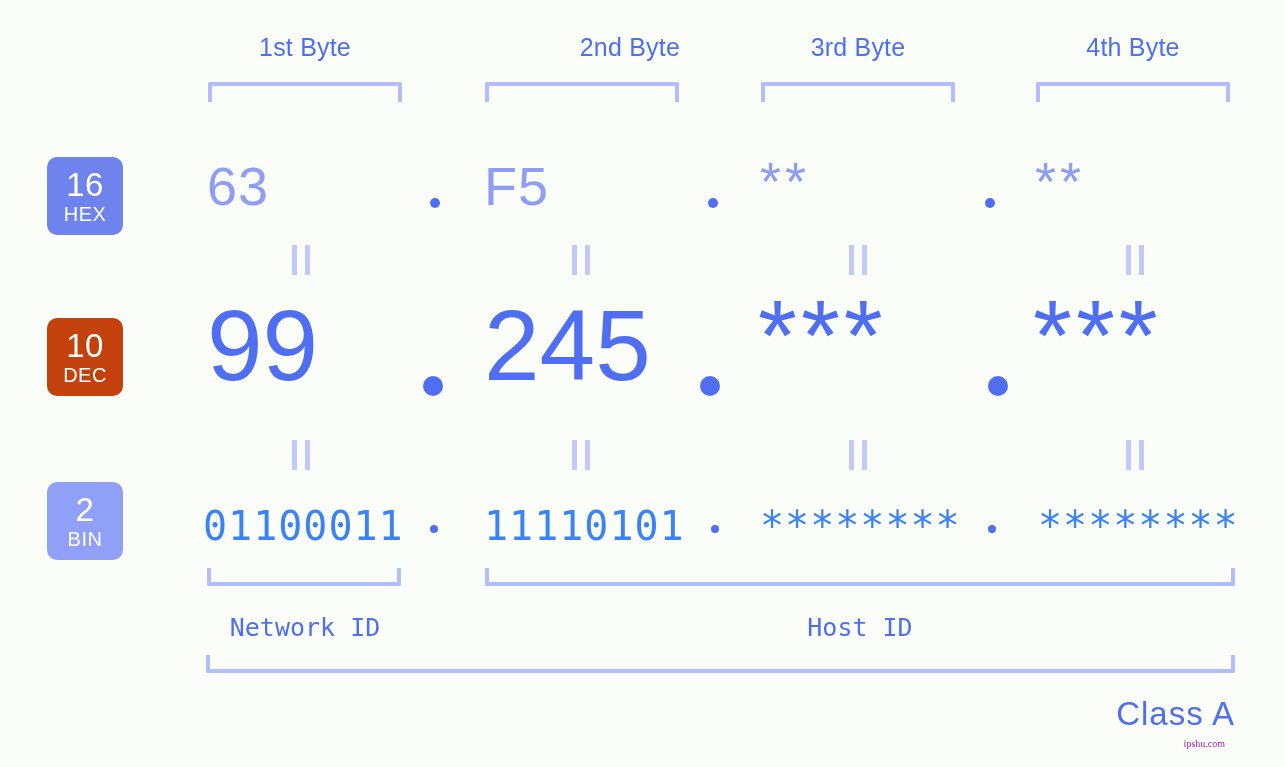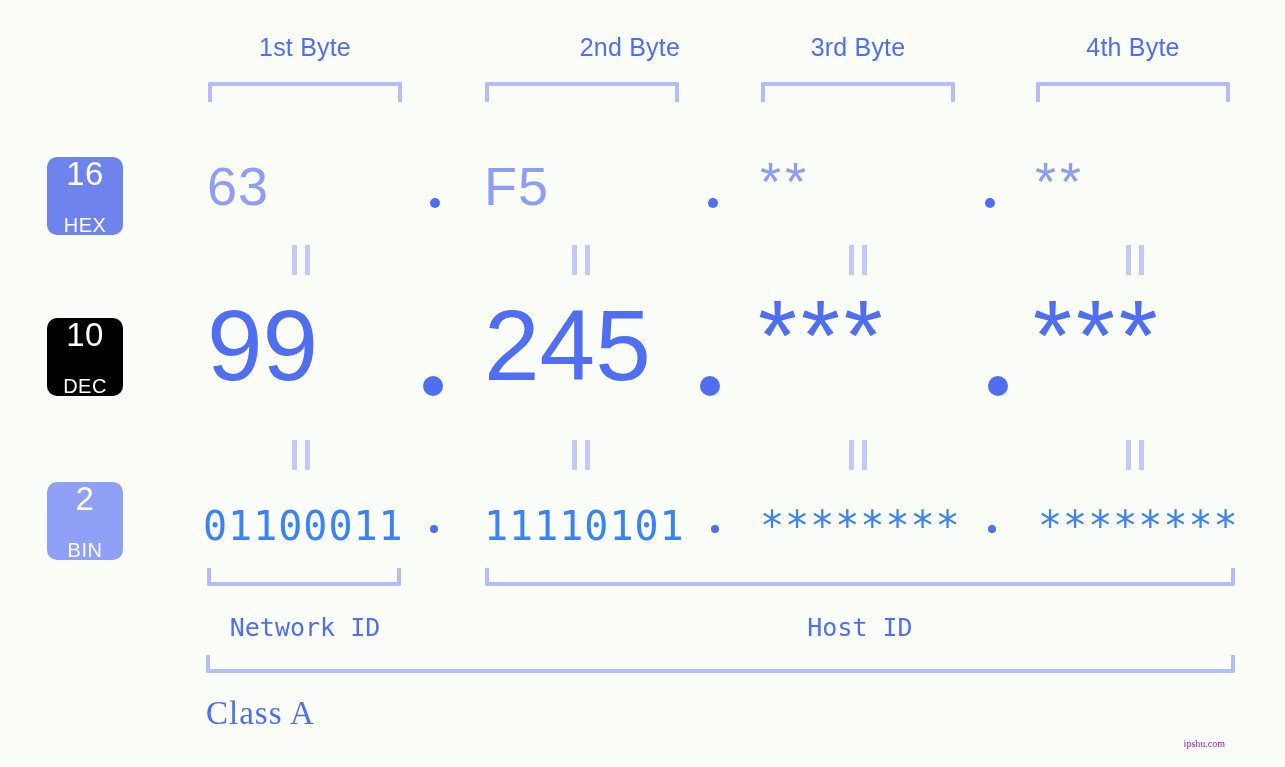--- a/index.html
+++ b/index.html
@@ -59,21 +59,21 @@
   .base-badge {
     position: absolute;
     left: 47px;
     width: 76px;
     height: 78px;
     border-radius: 10px;
     color: #ffffff;
     display: flex;
     flex-direction: column;
     align-items: center;
-    justify-content: space-between;
+    justify-content: center;
     font-family: "Liberation Sans", sans-serif;
     line-height: 1;
   }
   .base-badge .num {
     font-size: 33px;
     font-weight: 400;
     letter-spacing: 0.5px;
     margin-bottom: 3px;
   }
   .base-badge .nm {
@@ -139,22 +139,22 @@
     position: absolute;
     text-align: center;
     font-family: "DejaVu Sans Mono", monospace;
     font-size: 25px;
     color: #4f6ef2;
     white-space: nowrap;
     letter-spacing: 0px;
   }
   .classlabel {
     position: absolute;
-    text-align: left;
-    font-family: Liberation Serif, serif;
+    text-align: right;
+    font-family: Liberation Sans, sans-serif;
     font-size: 33px;
     color: #4f6ef2;
     white-space: nowrap;
     letter-spacing: 1px;
   }
 
   
   .watermark {
     position: absolute;
     right: 14px;
@@ -203,21 +203,21 @@
   </div>
   <div class="eqsep" style="left:849px;top:245px;">
     <i></i>
       <i></i>
   </div>
   <div class="eqsep" style="left:1126px;top:245px;">
     <i></i>
       <i></i>
   </div>
 
-  <div class="base-badge" style="top:318px;background:#000000;">
+  <div class="base-badge" style="top:318px;background:#c2410c;">
     <span class="num">10</span>
     <span class="nm">DEC</span>
   </div>
 
   <div class="cell dec-val" style="left:207px;top:288px;width:196px;">99</div>
   <div class="dot" style="left:423px;top:376px;width:20px;height:20px;"></div>
   <div class="cell dec-val" style="left:484px;top:288px;width:196px;">245</div>
   <div class="dot" style="left:700px;top:376px;width:20px;height:20px;"></div>
   <div class="cell dec-val mask" style="left:758px;top:278px;width:200px;">***</div>
   <div class="dot" style="left:988px;top:376px;width:20px;height:20px;"></div>

